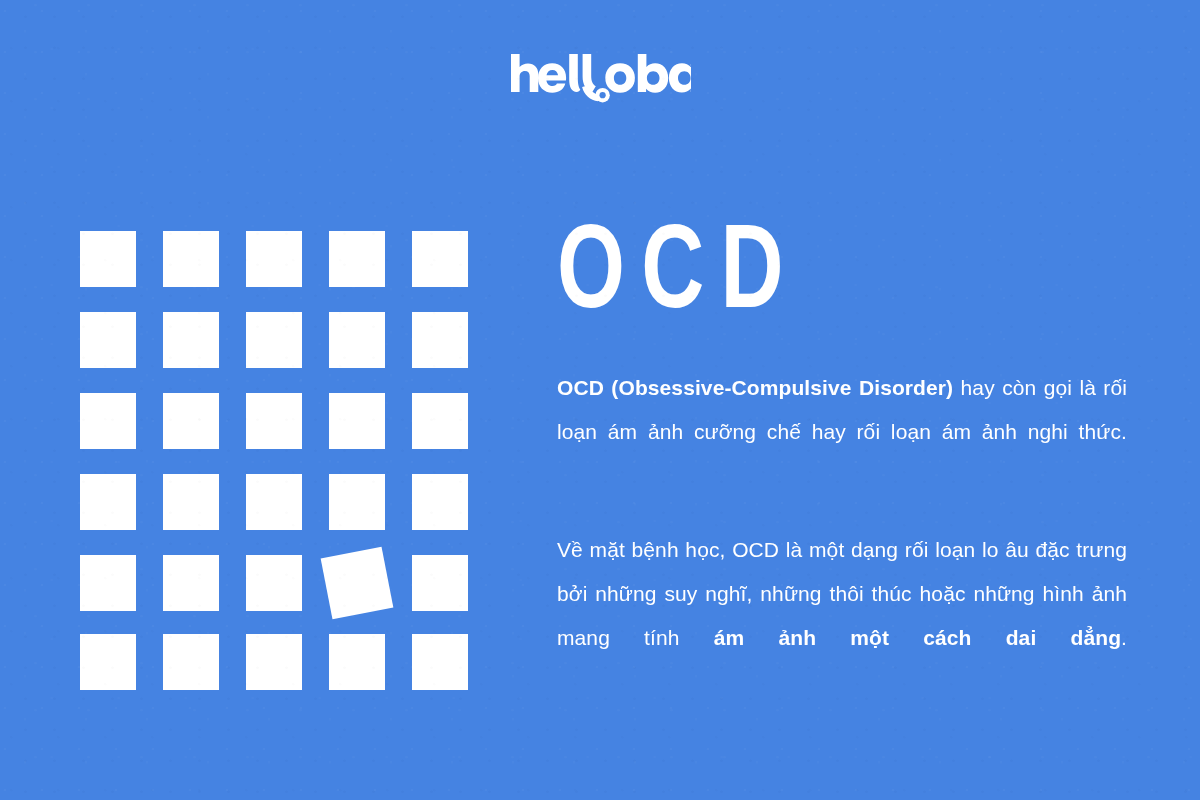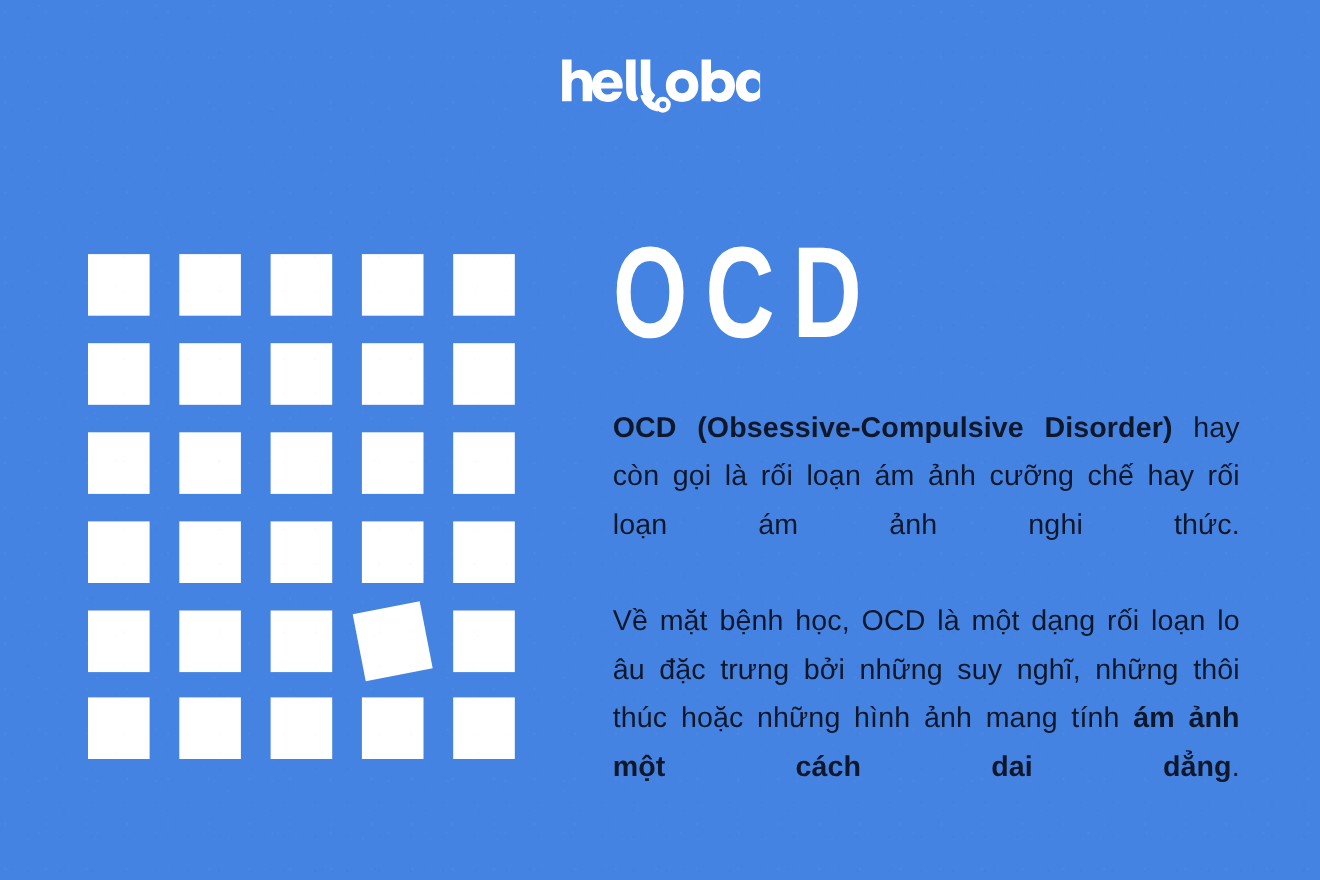--- a/index.html
+++ b/index.html
@@ -83,28 +83,28 @@
     line-height: 100px;
     letter-spacing: 22px;
     color: #FFFFFF;
     transform: scaleX(.74);
     transform-origin: left top;
     white-space: nowrap;
     margin-bottom: 50px;
   }
 
   .para {
-    color: #0f172a;
-    font-size: 26px;
+    color: #ffffff;
+    font-size: 21px;
     line-height: 44px;
     font-weight: 300;
     text-align: justify;
     letter-spacing: .1px;
   }
-  .para + .para { }
+  .para + .para { margin-top: 30px; }
   .para b, .para strong { font-weight: 700; }
 
   
   .para:after {
     content: "";
     display: inline-block;
     width: 100%;
   }
 </style>
 </head>

